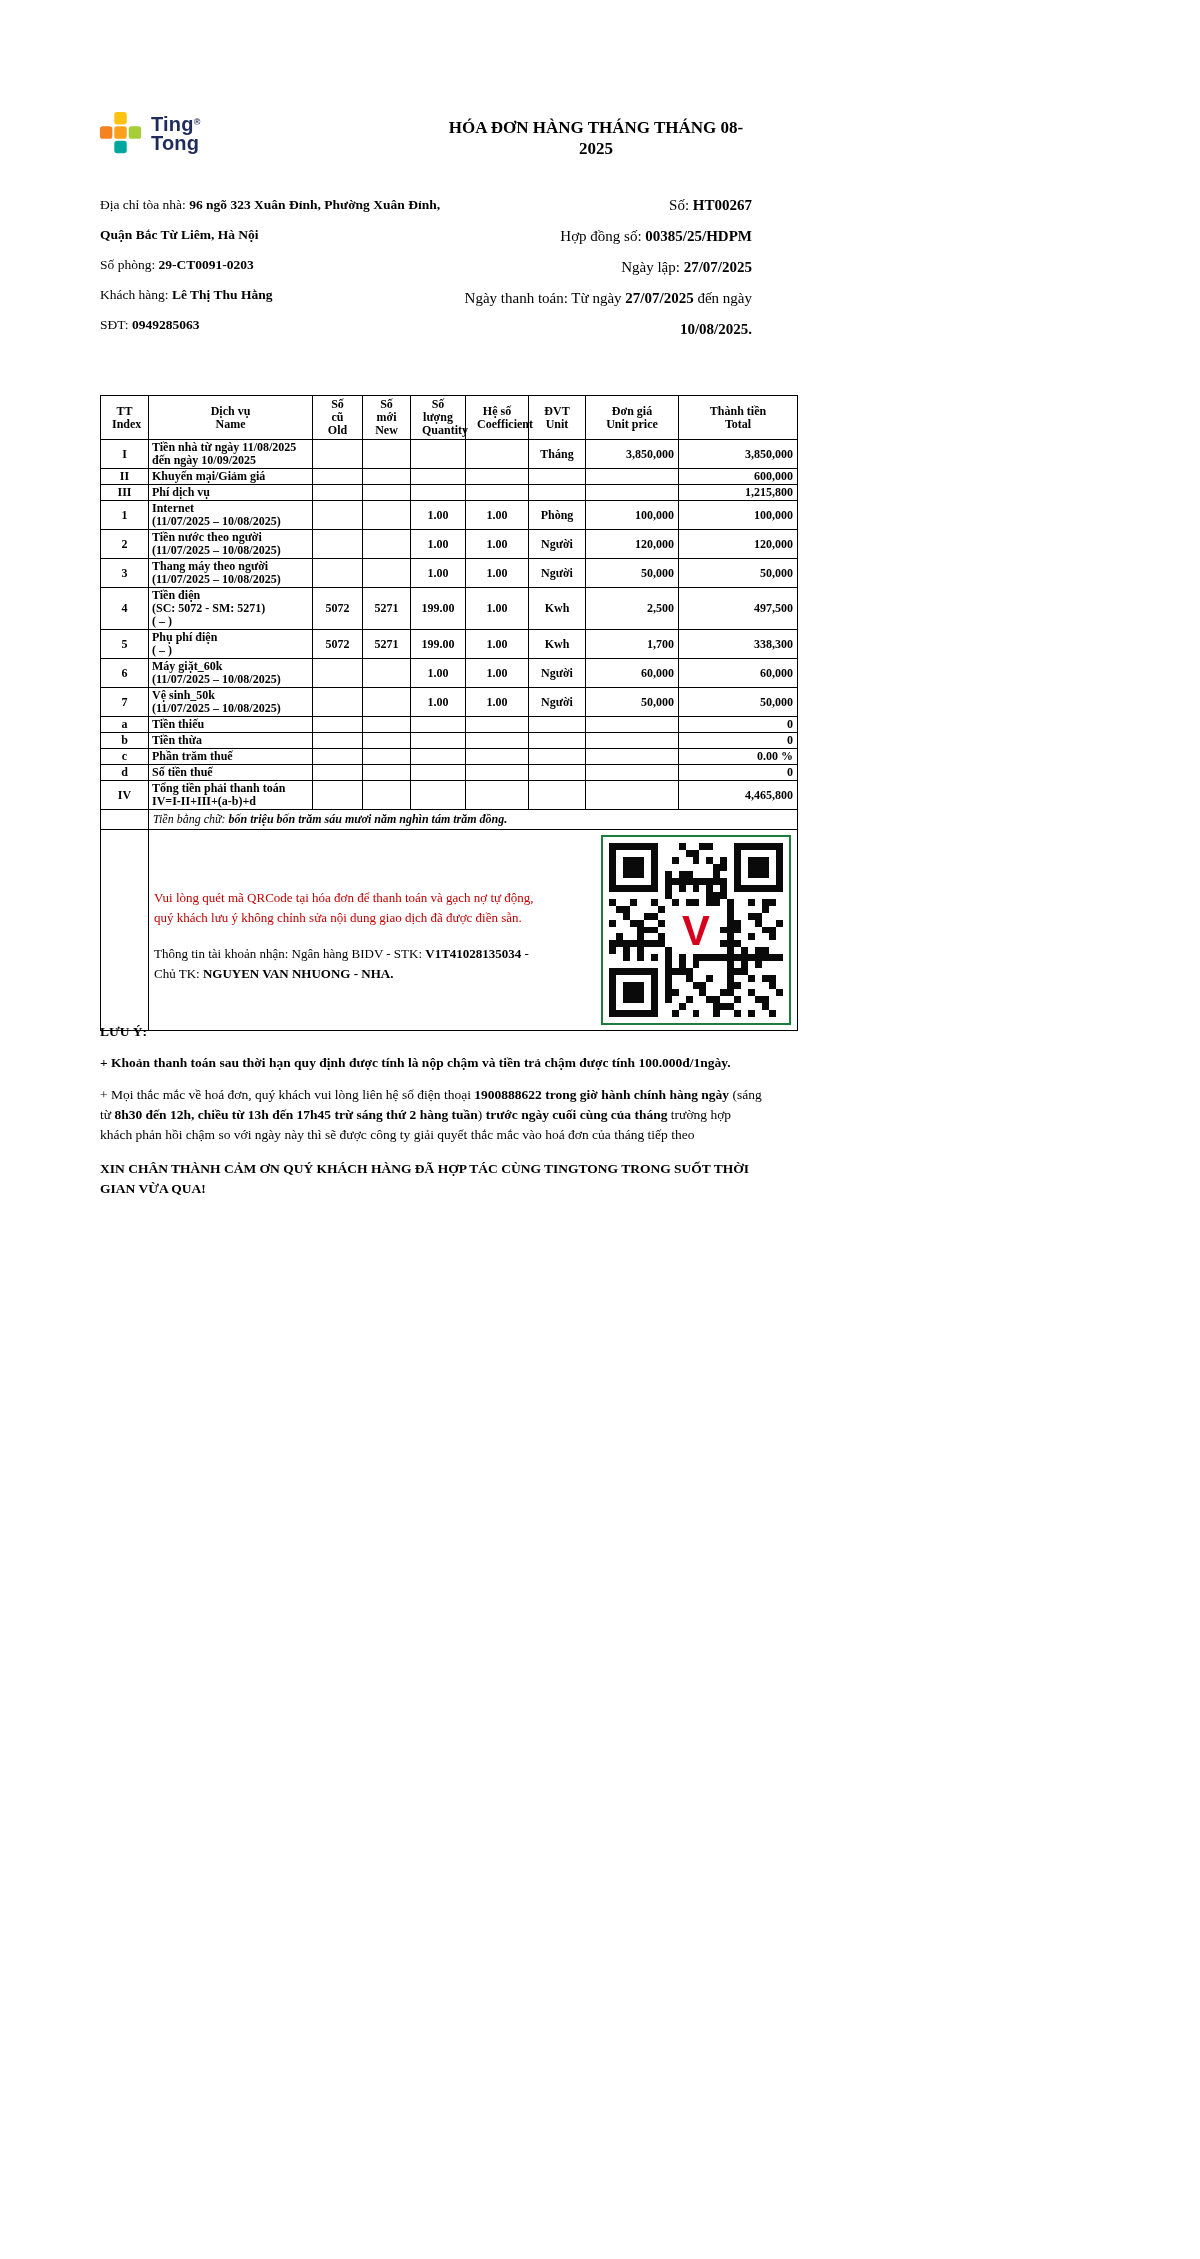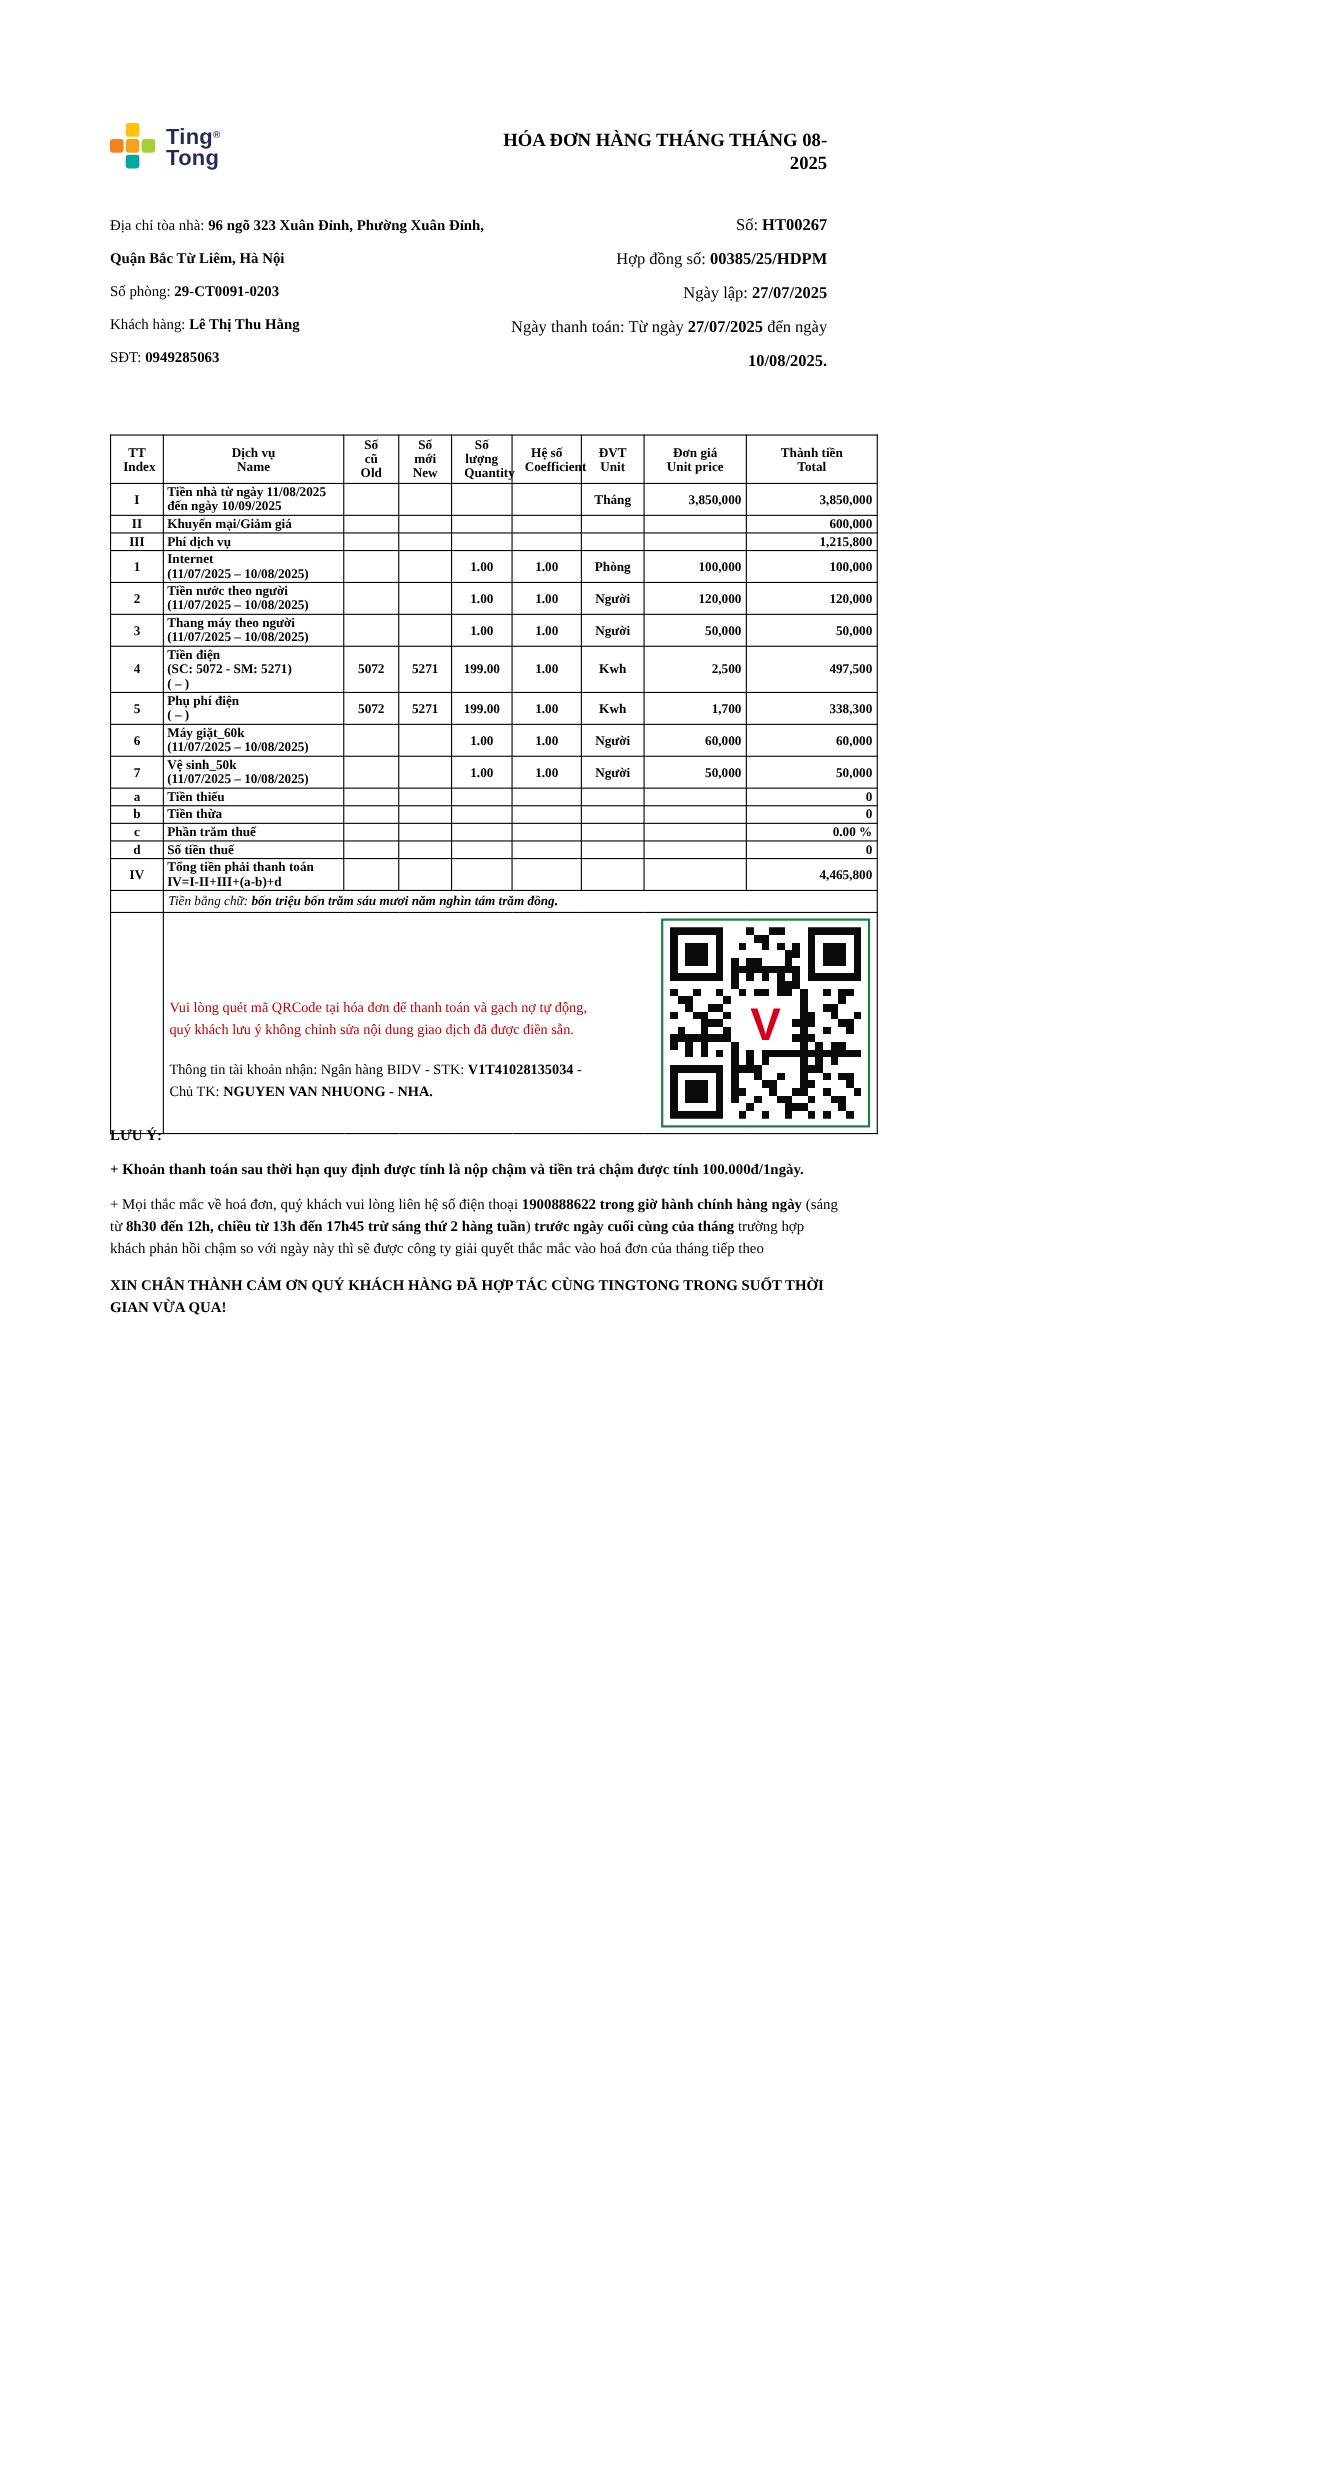--- a/index.html
+++ b/index.html
@@ -7,21 +7,21 @@
         font-family:"Liberation Serif",serif;color:#000;overflow:hidden;}
 
   
   .logo{position:absolute;left:98px;top:110px;display:flex;align-items:center;gap:7px;}
   .logo-icon{width:46px;height:46px;display:block;}
   .sq-top{fill:#FFC20E;} .sq-left{fill:#F58220;} .sq-center{fill:#F9A11B;}
   .sq-right{fill:#A6CE39;} .sq-bottom{fill:#00A79D;}
   .logo-text{font-family:"Liberation Sans",sans-serif;font-weight:bold;font-size:20px;
              line-height:19px;color:#1F2B5B;letter-spacing:.2px;}
   .logo-text .reg{font-size:9px;vertical-align:6px;}
-  .title{position:absolute;left:440px;top:117px;width:312px;text-align:right;
+  .title{position:absolute;left:440px;top:117px;width:312px;text-align:center;
          font-size:17px;line-height:21px;font-weight:bold;}
 
   
   .info-left{position:absolute;left:100px;top:190px;width:380px;font-size:13.5px;line-height:30px;}
   .info-right{position:absolute;left:443px;top:190px;width:309px;font-size:15px;line-height:31px;text-align:right;}
   .iline b{font-weight:bold;}
   .addr2{display:block;}
 
   
   .inv-table{position:absolute;left:100px;top:395px;width:697px;border-collapse:collapse;
@@ -30,21 +30,21 @@
   .inv-table th{text-align:center;padding:2px 11px;}
   td.col0{text-align:center;}
   td.col1{text-align:left;}
   td.col2,td.col3,td.col4,td.col5,td.col6{text-align:center;}
   td.col7,td.col8{text-align:right;padding-right:4px;}
   #words-row td.words{font-weight:normal;font-style:italic;padding:3px 4px;}
   #words-row td.words b{font-weight:bold;}
 
   
   .qr-cell{padding:0 !important;}
-  .qr-flex{display:flex;align-items:center;gap:36px;}
+  .qr-flex{display:flex;align-items:flex-start;gap:36px;}
   .qr-text{flex:1;padding:58px 12px 10px 5px;font-weight:normal;font-size:13px;line-height:20px;}
   .qr-text p{margin:0;}
   .qr-text .red{color:#C00000;}
   .qr-text .acct{margin-top:16px;color:#000;}
   .qr-box{width:190px;height:190px;border:2px solid #1B7E3C;padding:6px;margin:5px 6px 5px 0;
           box-sizing:border-box;background:#fff;flex:0 0 auto;}
   .qr-box svg{width:100%;height:100%;display:block;shape-rendering:crispEdges;}
 
   
   .notes{position:absolute;left:100px;top:1022px;width:662px;font-size:13.5px;line-height:20px;}

